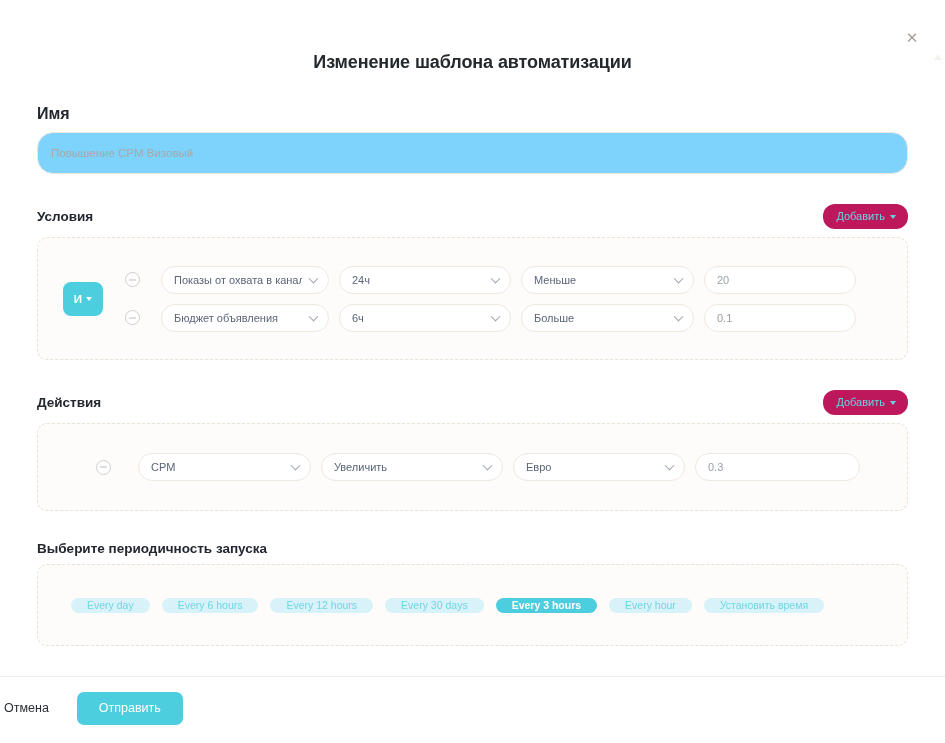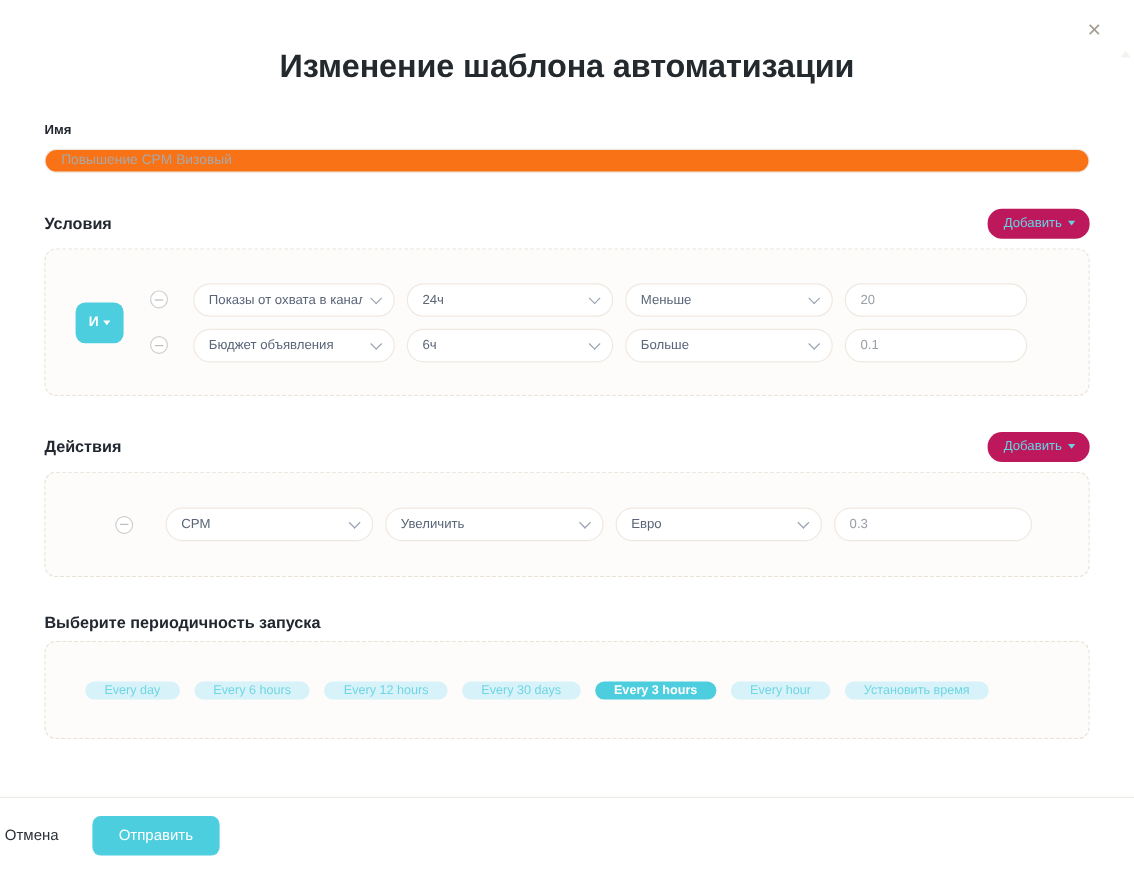--- a/index.html
+++ b/index.html
@@ -43,54 +43,54 @@
     content: "";
     display: block;
     width: 0; height: 0;
     border-left: 4.5px solid transparent;
     border-right: 4.5px solid transparent;
     border-bottom: 6px solid #e3d9cd;
   }
 
   
   .modal-title {
-    margin: 0;
+    margin: 12px;
     padding-top: 40px;
     text-align: center;
-    font-size: 27px;
+    font-size: 18px;
     font-weight: bold;
     color: #24292e;
     letter-spacing: -0.1px;
   }
 
   
   .modal-body {
     padding: 0 37px;
     margin-top: 32px;
   }
 
   .field-label {
-    font-size: 11px;
+    font-size: 16px;
     font-weight: bold;
     color: #222730;
     margin: 0 0 9px 0;
   }
 
   .name-input {
     display: block;
     width: 100%;
-    height: 20px;
+    height: 42px;
     padding: 0 13px;
     border: 1px solid #efe8e1;
     border-radius: 16px;
     font-size: 11.5px;
     color: #3d4754;
     font-family: "Liberation Sans", sans-serif;
     outline: none;
-    background: #f97316;
+    background: #7dd3fc;
   }
   .name-input::placeholder { color: #a8a8a8; }
 
   
   .section-head {
     display: flex;
     align-items: center;
     justify-content: space-between;
     margin-top: 30px;
     margin-bottom: 8px;

